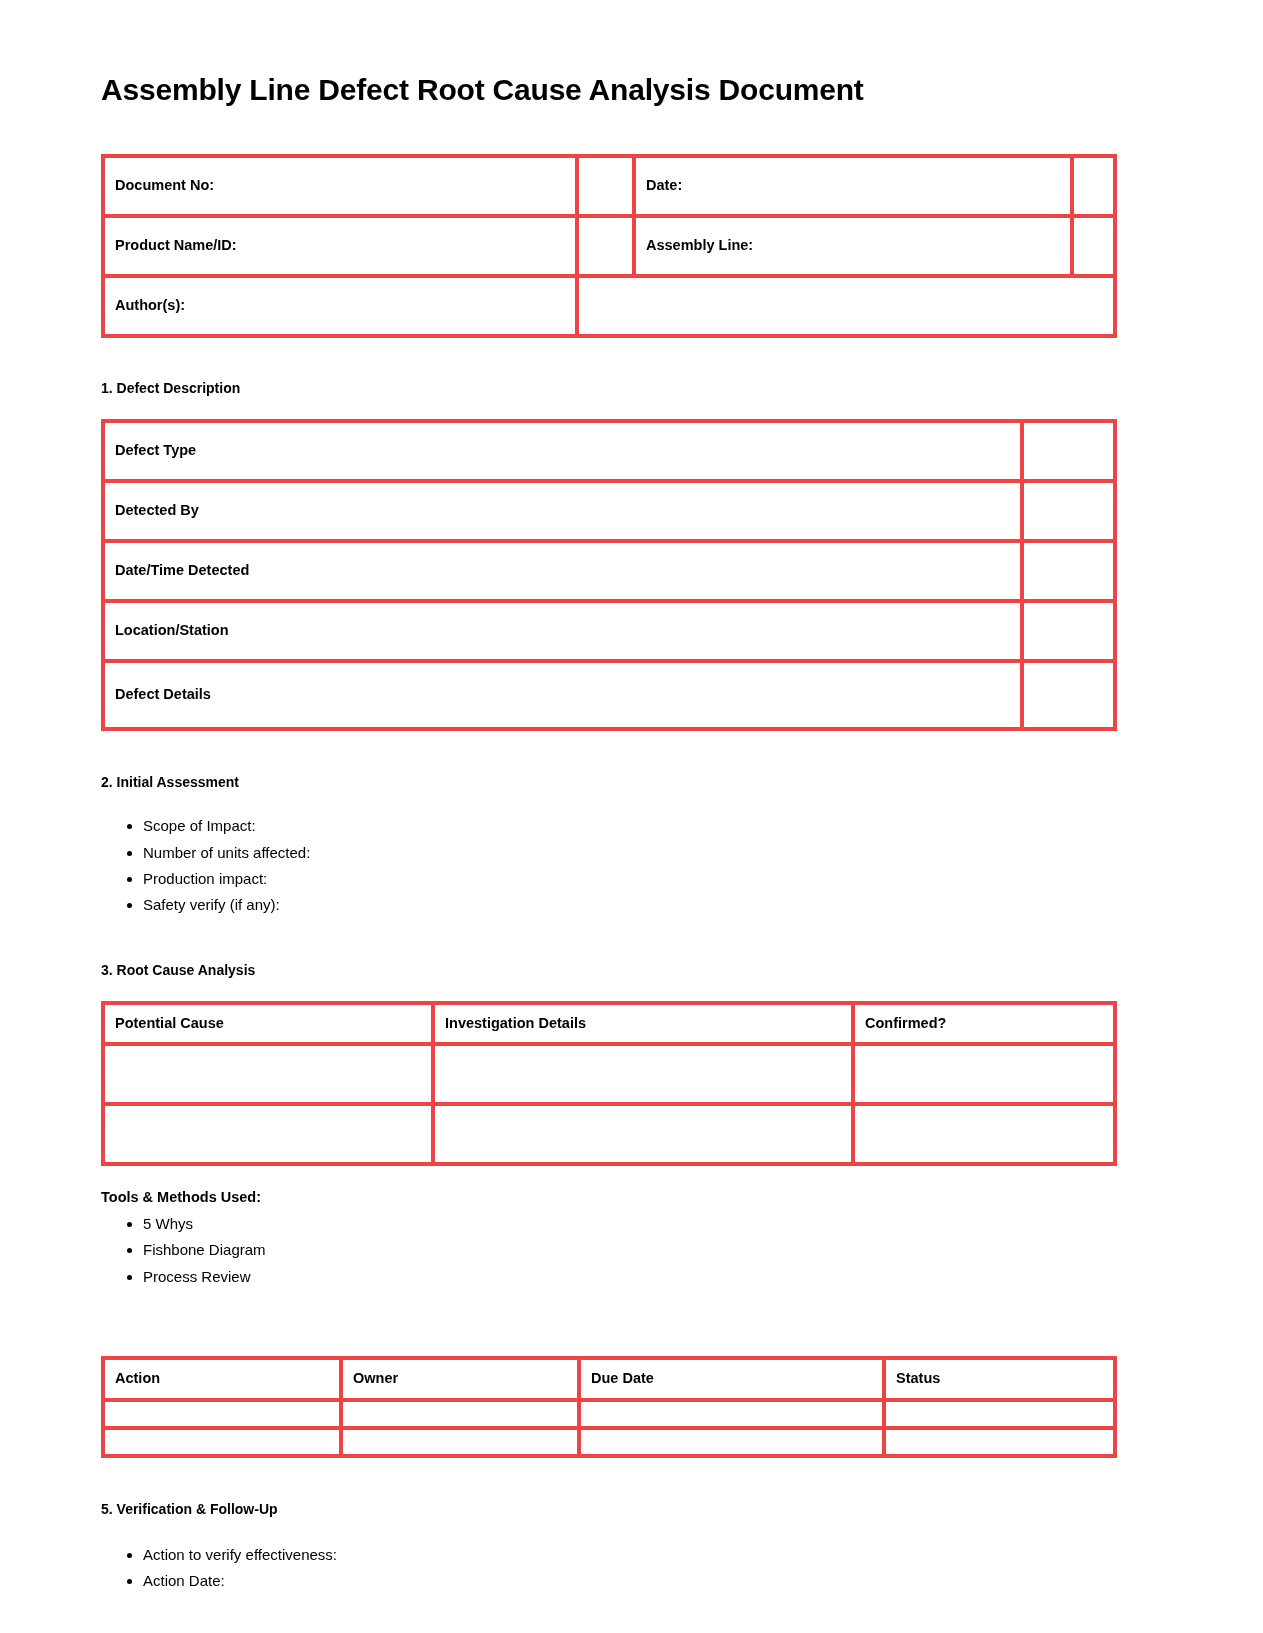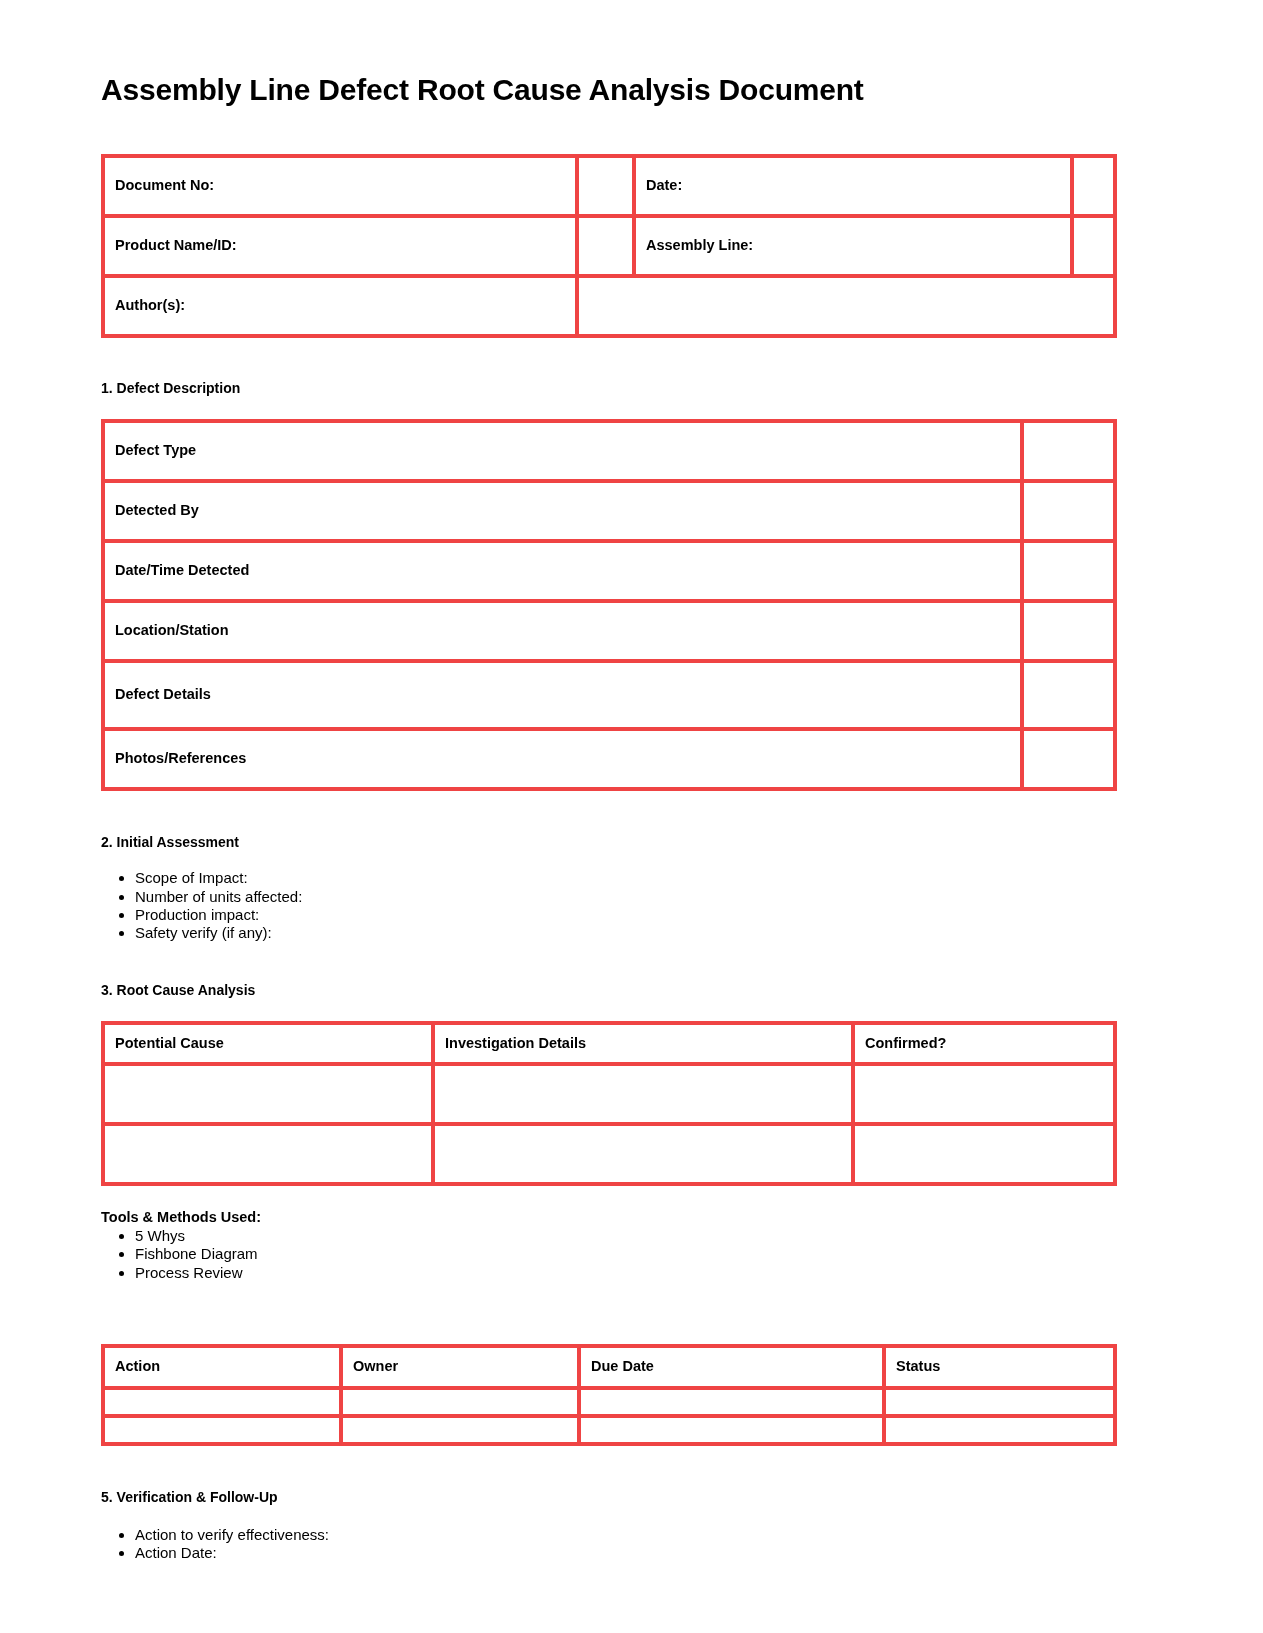--- a/index.html
+++ b/index.html
@@ -73,21 +73,21 @@
   ul.doc-list {
     margin: 0;
     padding-left: 34px;
     list-style-type: disc;
   }
   ul.doc-list li {
     font-size: 15px;
     line-height: 1.22;
     color: #000;
     padding: 0;
-    margin: 0;
+    margin: 8px;
   }
   .bold-label {
     font-size: 14.5px;
     font-weight: bold;
     line-height: 1.3;
     margin: 0;
     padding: 0;
     color: #000;
   }
   
@@ -187,24 +187,20 @@
           <td></td>
         </tr>
         <tr class="tall-row">
           <td class="label-cell">Location/Station</td>
           <td></td>
         </tr>
         <tr class="row-defectdetails">
           <td class="label-cell">Defect Details</td>
           <td></td>
         </tr>
-        <tr class="tall-row">
-          <td class="label-cell">Photos/References</td>
-          <td></td>
-        </tr>
       </tbody>
     </table>
 
     <div class="sp-table-to-heading"></div>
 
     <h2 class="section-heading">2. Initial Assessment</h2>
     <div class="sp-heading-to-list"></div>
     <ul class="doc-list">
       <li>Scope of Impact:</li>
       <li>Number of units affected:</li>

